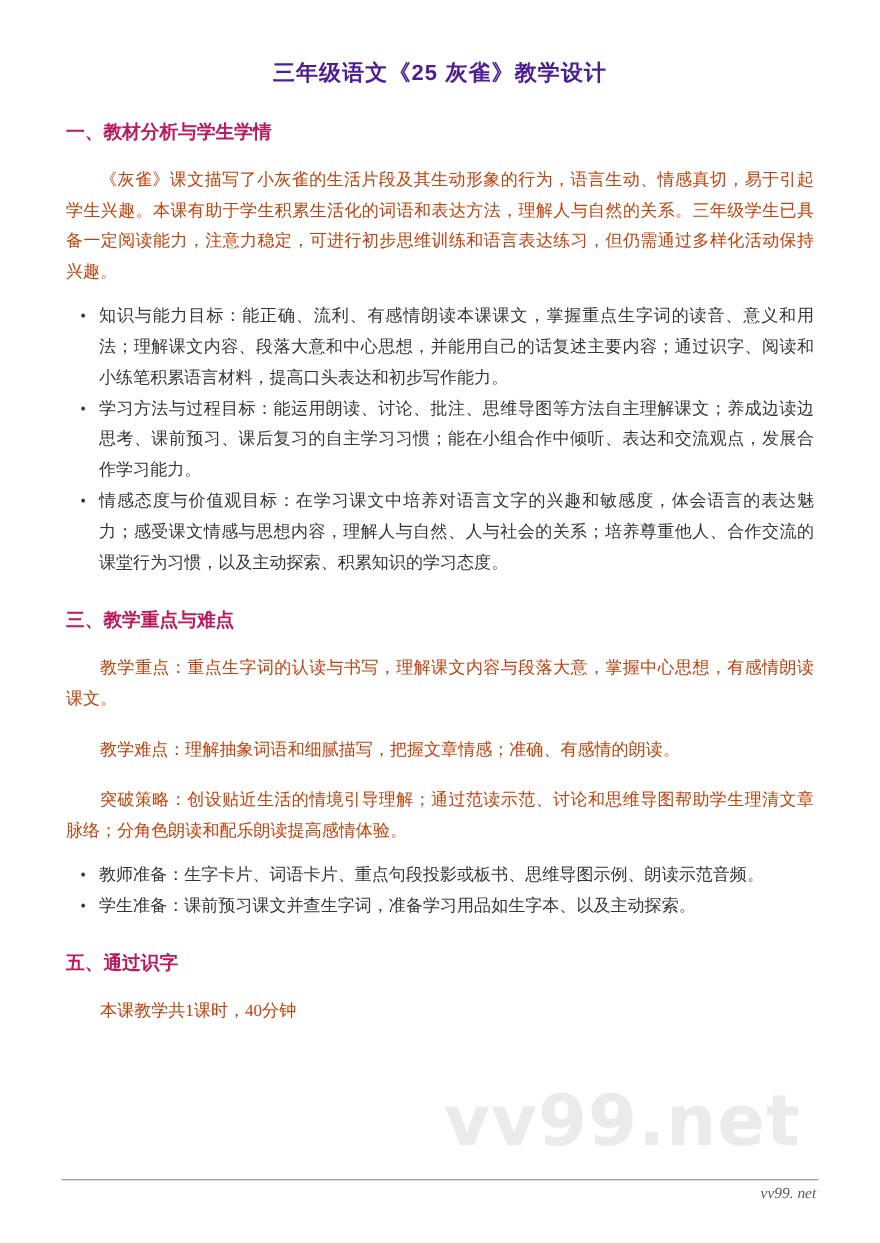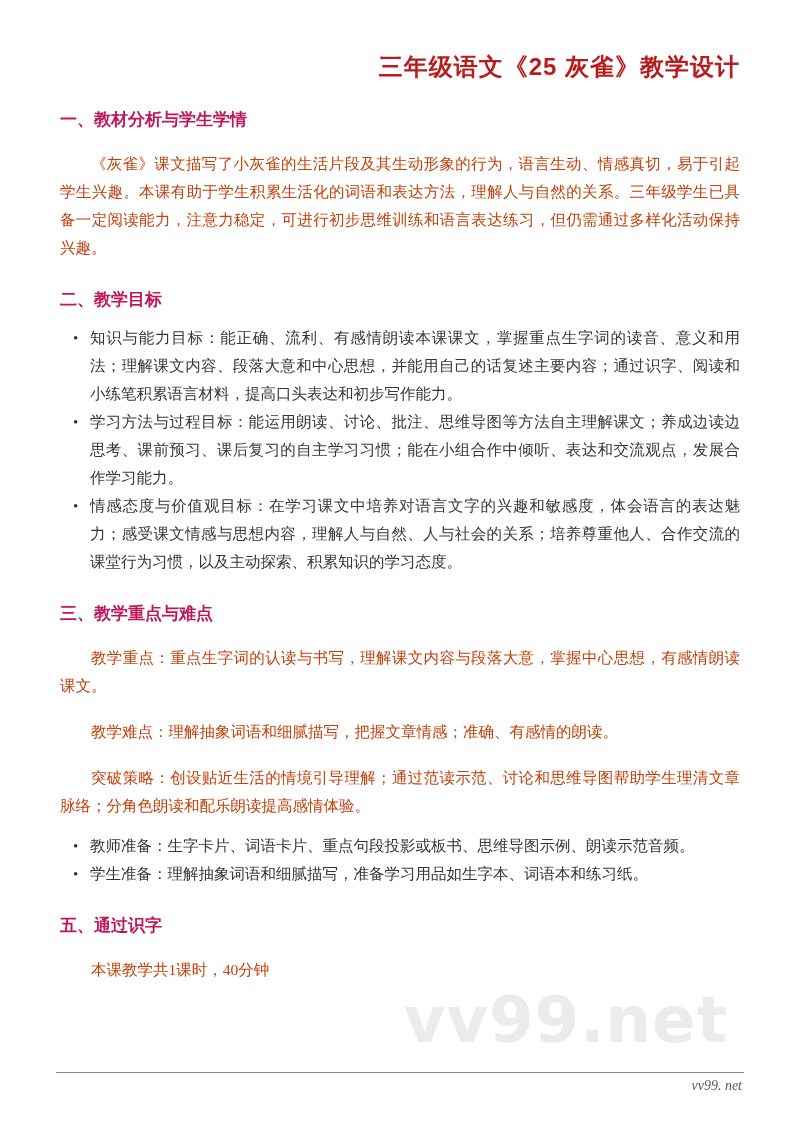--- a/index.html
+++ b/index.html
@@ -14,26 +14,26 @@
     font-family: "Liberation Serif", "DejaVu Serif", serif;
     color: #333333;
   }
   .content {
     position: relative;
     z-index: 1;
     padding: 0 60px;
   }
   .doc-title {
     margin-top: 52px;
-    text-align: right;
+    text-align: center;
     font-family: "Liberation Sans", "DejaVu Sans", sans-serif;
     font-weight: 700;
-    font-size: 24px;
+    font-size: 20px;
     line-height: 30px;
-    color: #b91c1c;
+    color: #4c1d95;
     letter-spacing: 1px;
   }
   h2.section-heading {
     margin-top: 26px;
     font-family: "Liberation Sans", "DejaVu Sans", sans-serif;
     font-weight: 700;
     font-size: 17px;
     line-height: 24px;
     color: #be185d;
   }
@@ -110,21 +110,20 @@
 
   <div class="watermark">vv99.net</div>
 
   <div class="content">
 
     <div class="doc-title">三年级语文《25 灰雀》教学设计</div>
 
     <h2 class="section-heading">一、教材分析与学生学情</h2>
     <p class="body-para">《灰雀》课文描写了小灰雀的生活片段及其生动形象的行为，语言生动、情感真切，易于引起学生兴趣。本课有助于学生积累生活化的词语和表达方法，理解人与自然的关系。三年级学生已具备一定阅读能力，注意力稳定，可进行初步思维训练和语言表达练习，但仍需通过多样化活动保持兴趣。</p>
 
-    <h2 class="section-heading">二、教学目标</h2>
     <ul class="bullet-list">
       <li>
         <span class="bullet-mark">•</span>
         <span>知识与能力目标：能正确、流利、有感情朗读本课课文，掌握重点生字词的读音、意义和用法；理解课文内容、段落大意和中心思想，并能用自己的话复述主要内容；通过识字、阅读和小练笔积累语言材料，提高口头表达和初步写作能力。</span>
       </li>
       <li>
         <span class="bullet-mark">•</span>
         <span>学习方法与过程目标：能运用朗读、讨论、批注、思维导图等方法自主理解课文；养成边读边思考、课前预习、课后复习的自主学习习惯；能在小组合作中倾听、表达和交流观点，发展合作学习能力。</span>
       </li>
       <li>
@@ -138,21 +137,21 @@
     <p class="body-para">教学难点：理解抽象词语和细腻描写，把握文章情感；准确、有感情的朗读。</p>
     <p class="body-para">突破策略：创设贴近生活的情境引导理解；通过范读示范、讨论和思维导图帮助学生理清文章脉络；分角色朗读和配乐朗读提高感情体验。</p>
 
     <ul class="bullet-list">
       <li>
         <span class="bullet-mark">•</span>
         <span>教师准备：生字卡片、词语卡片、重点句段投影或板书、思维导图示例、朗读示范音频。</span>
       </li>
       <li>
         <span class="bullet-mark">•</span>
-        <span>学生准备：理解抽象词语和细腻描写，准备学习用品如生字本、词语本和练习纸。</span>
+        <span>学生准备：课前预习课文并查生字词，准备学习用品如生字本、以及主动探索。</span>
       </li>
     </ul>
 
     <h2 class="section-heading">五、通过识字</h2>
     <p class="body-para">本课教学共1课时，40分钟</p>
 
   </div>
 
   <div class="page-footer">
     <div class="footer-rule"></div>

